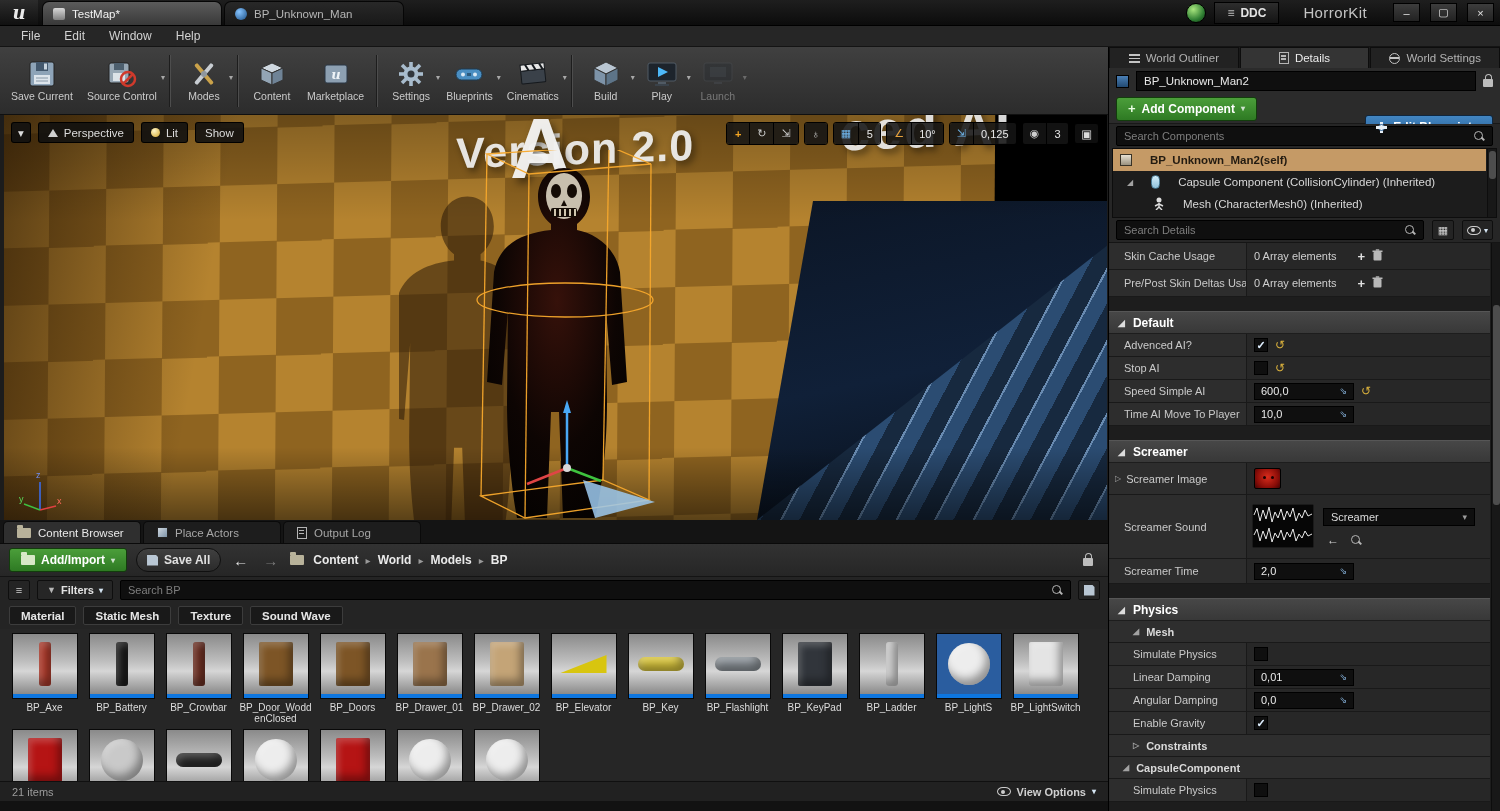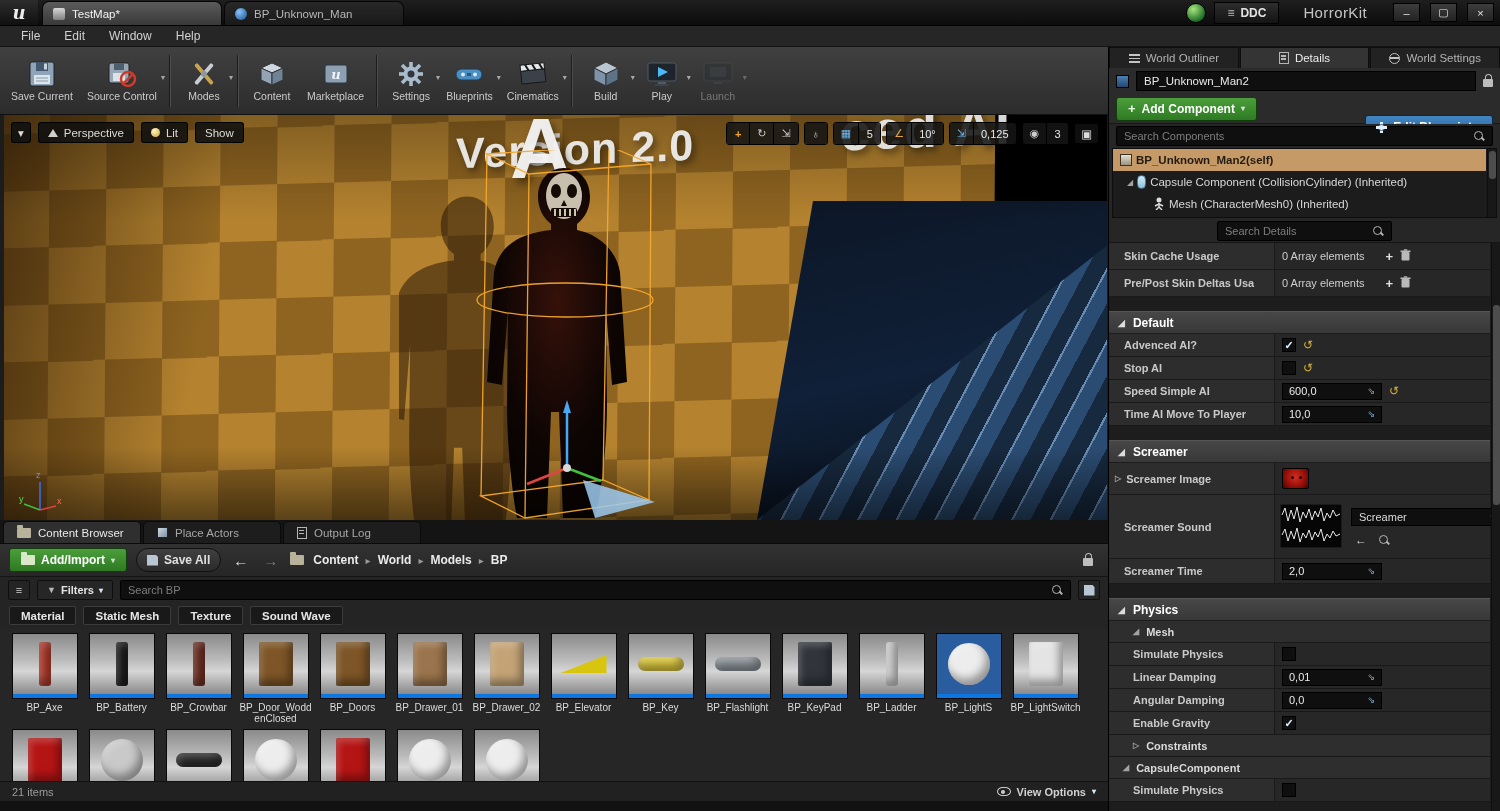--- a/index.html
+++ b/index.html
@@ -133,34 +133,34 @@
 #right{position:absolute;left:1108px;top:47px;width:392px;height:764px;background:#262626;border-left:1px solid #000;display:flex;flex-direction:column;z-index:45;}
 .rp-tabs{height:21px;display:flex;background:#191919;gap:1px;}
 .rp-tab{flex:1;display:flex;align-items:center;justify-content:center;gap:6px;background:#222;color:#b2b2b2;font-size:11.5px;border:1px solid #0d0d0d;border-bottom:none;}
 .rp-tab.active{background:#343434;color:#ececec;}
 .rp-name-row{height:26px;display:flex;align-items:center;gap:7px;padding:3px 7px;background:#2b2b2b;}
 .name-input{flex:1;height:20px;background:#0f0f0f;border:1px solid #000;color:#e8e8e8;padding:0 7px;font-size:11.5px;font-family:inherit;outline:none;}
 .rp-btn-row{height:30px;display:flex;align-items:center;padding:3px 7px;gap:8px;background:#2b2b2b;border-bottom:1px solid #181818;}
 .btn-blue{margin-left:auto;display:flex;align-items:center;gap:6px;height:24px;padding:0 10px;background:linear-gradient(#4286c2,#2b5e93);border:1px solid #0f2740;border-radius:3px;color:#fff;font-weight:bold;font-size:12px;margin-top:37px;}
 .rp-search{height:24px;display:flex;align-items:center;padding:2px 7px;background:#262626;gap:5px;}
 .comp-tree{height:70px;background:#1c1c1c;border:1px solid #0d0d0d;margin:0 3px;position:relative;overflow:hidden;padding-right:10px;}
-.comp-row{height:22px;display:flex;align-items:center;gap:4px;padding:4px 7px;color:#d8d8d8;font-size:11.5px;white-space:nowrap;overflow:hidden;}
+.comp-row{height:22px;display:flex;align-items:center;gap:18px;padding:4px 7px;color:#d8d8d8;font-size:11.5px;white-space:nowrap;overflow:hidden;}
 .comp-row.selected{background:var(--selection-tan,#c59a66);color:#231b11;font-weight:bold;}
 .comp-row.indent1{padding-left:14px;}
 .comp-row.indent2{padding-left:40px;}
 .tri{font-size:8px;color:#a2a2a2;flex:none;}
 .tri.hdr{font-size:9px;color:#dcdcdc;}
-.rp-search-details{height:25px;display:flex;align-items:center;gap:8px;padding:3px 7px;background:#262626;border-bottom:1px solid #151515;flex-direction:column;}
+.rp-search-details{height:25px;display:flex;align-items:center;gap:8px;padding:3px 7px;background:#262626;border-bottom:1px solid #151515;}
 .details-scroll{flex:1;position:relative;background:#1d1d1d;padding-right:10px;overflow:hidden;}
 .prop-row{display:flex;height:23px;border-bottom:1px solid #191919;}
 .prop-row.tall{height:27px;}
 .prop-row.h32{height:32px;}
 .prop-row.h64{height:64px;}
 .prop-row.h25{height:25px;}
-.prop-label{width:166px;background:#2d2d2d;display:flex;align-items:center;gap:5px;padding-left:15px;color:#c9c9c9;border-right:1px solid #191919;font-size:11px;white-space:nowrap;overflow:hidden;flex:none;font-weight:bold;}
+.prop-label{width:138px;background:#2d2d2d;display:flex;align-items:center;gap:5px;padding-left:15px;color:#c9c9c9;border-right:1px solid #191919;font-size:11px;white-space:nowrap;overflow:hidden;flex:none;}
 .prop-value{flex:1;background:#272727;display:flex;align-items:center;padding:0 7px;gap:7px;}
 .sec-gap{height:14px;background:#1d1d1d;}
 .section-hdr{height:23px;background:linear-gradient(#474747,#383838);border-top:1px solid #565656;border-bottom:1px solid #1d1d1d;display:flex;align-items:center;gap:8px;padding-left:9px;color:#fff;font-weight:bold;font-size:12px;}
 .sub-hdr{height:22px;background:#2e2e2e;display:flex;align-items:center;gap:7px;padding-left:24px;color:#dadada;font-weight:bold;font-size:11px;border-bottom:1px solid #191919;}
 .checkbox{width:14px;height:14px;background:#0f0f0f;border:1px solid #000;display:flex;align-items:center;justify-content:center;flex:none;}
 .checkbox .chk{visibility:hidden;color:var(--check-blue,#dfefff);font-size:11px;font-weight:bold;line-height:1;}
 .checkbox.on .chk{visibility:visible;}
 .num-field{width:100px;height:17px;background:#0f0f0f;border:1px solid #000;display:flex;align-items:center;padding:0 6px;color:#eaeaea;font-size:11px;}
 .num-field .spin{margin-left:auto;color:#7fa8cf;font-size:9px;}
 .reset{color:var(--reset-yellow,#d9b03c);font-size:12px;line-height:1;}

